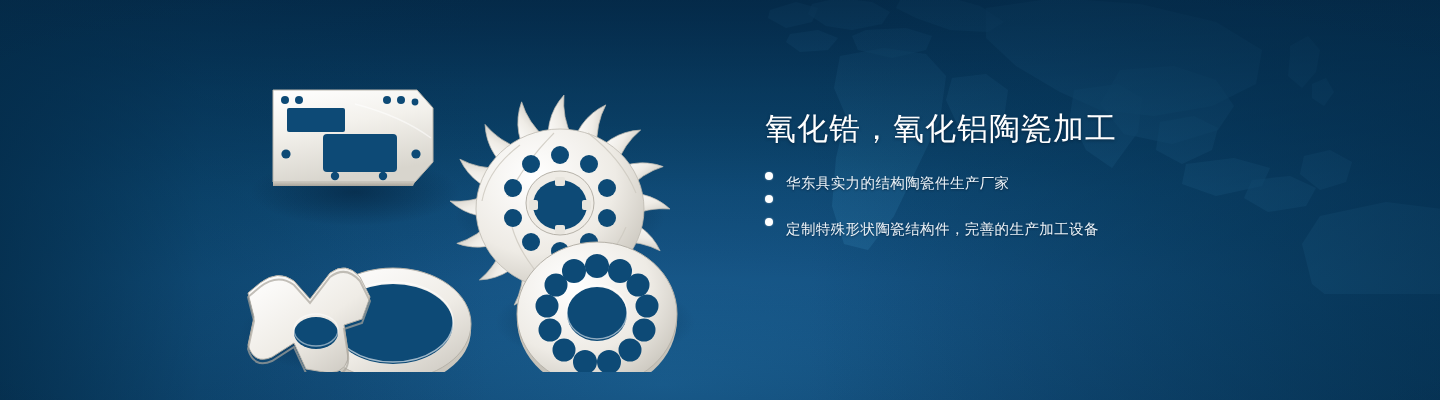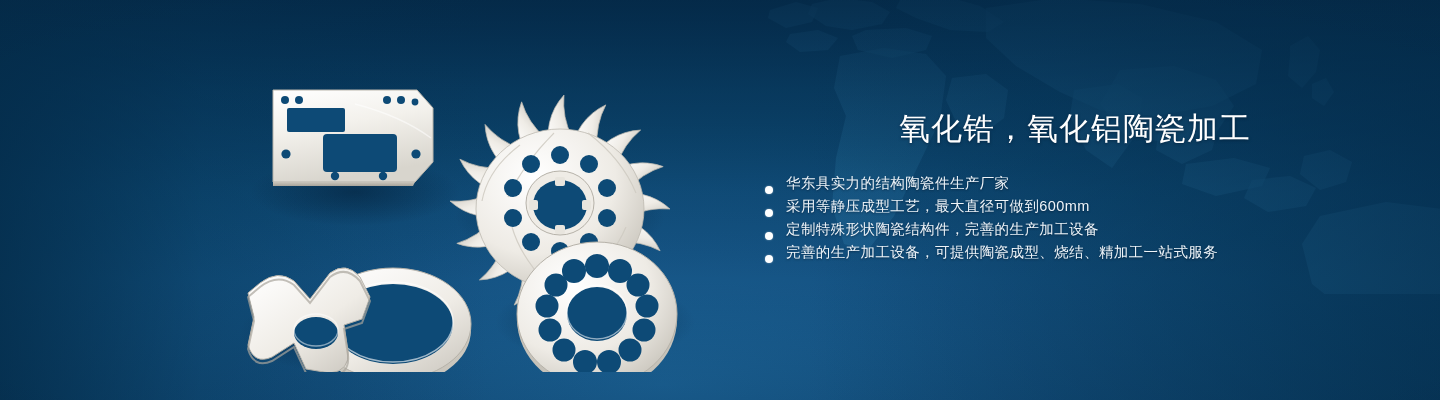--- a/index.html
+++ b/index.html
@@ -71,29 +71,28 @@
     width:620px;
   }
   .headline{
     color:#ffffff;
     font-size:31px;
     line-height:42px;
     letter-spacing:1px;
     font-weight:400;
     text-shadow:0 1px 3px rgba(0,20,40,0.55);
     white-space:nowrap;
-    text-align:center;
   }
   .bullets{
     margin-top:22px;
     list-style:none;
   }
   .bullet{
     display:flex;
-    align-items:flex-end;
+    align-items:flex-start;
     height:22px;
     margin-bottom:1px;
   }
   .dot{
     width:8px; height:8px;
     border-radius:50%;
     background:#ffffff;
     flex:0 0 8px;
     margin-right:13px;
     box-shadow:0 0 2px rgba(255,255,255,0.45);
@@ -336,26 +335,21 @@
 
     <div class="headline">氧化锆，氧化铝陶瓷加工</div>
 
     <ul class="bullets">
       <li class="bullet">
         <span class="dot"></span>
         <span class="btext">华东具实力的结构陶瓷件生产厂家</span>
       </li>
       <li class="bullet">
         <span class="dot"></span>
-        <span class="btext">采用等静压成型工艺，最大直径可做到600mm</span>
       </li>
       <li class="bullet">
         <span class="dot"></span>
         <span class="btext">定制特殊形状陶瓷结构件，完善的生产加工设备</span>
       </li>
-      <li class="bullet">
-        <span class="dot"></span>
-        <span class="btext">完善的生产加工设备，可提供陶瓷成型、烧结、精加工一站式服务</span>
-      </li>
     </ul>
 
   </div>
 </div>
 
 </body></html>

